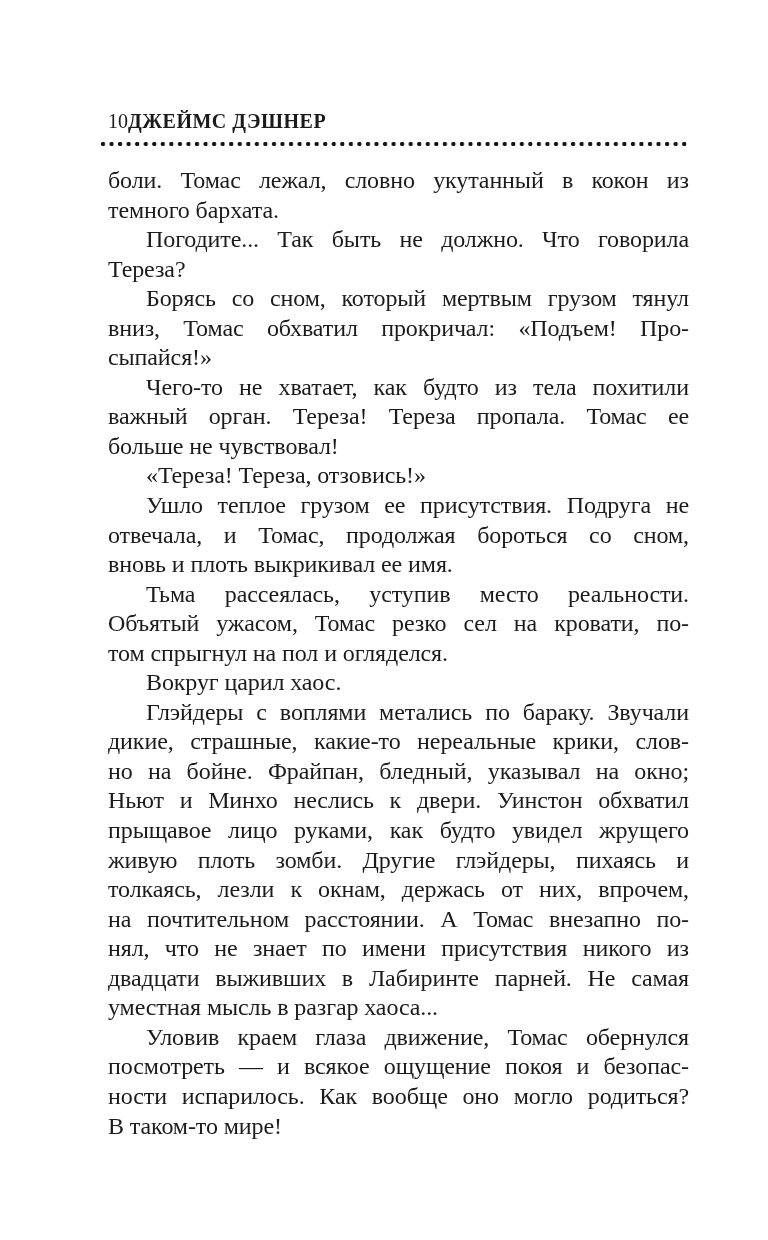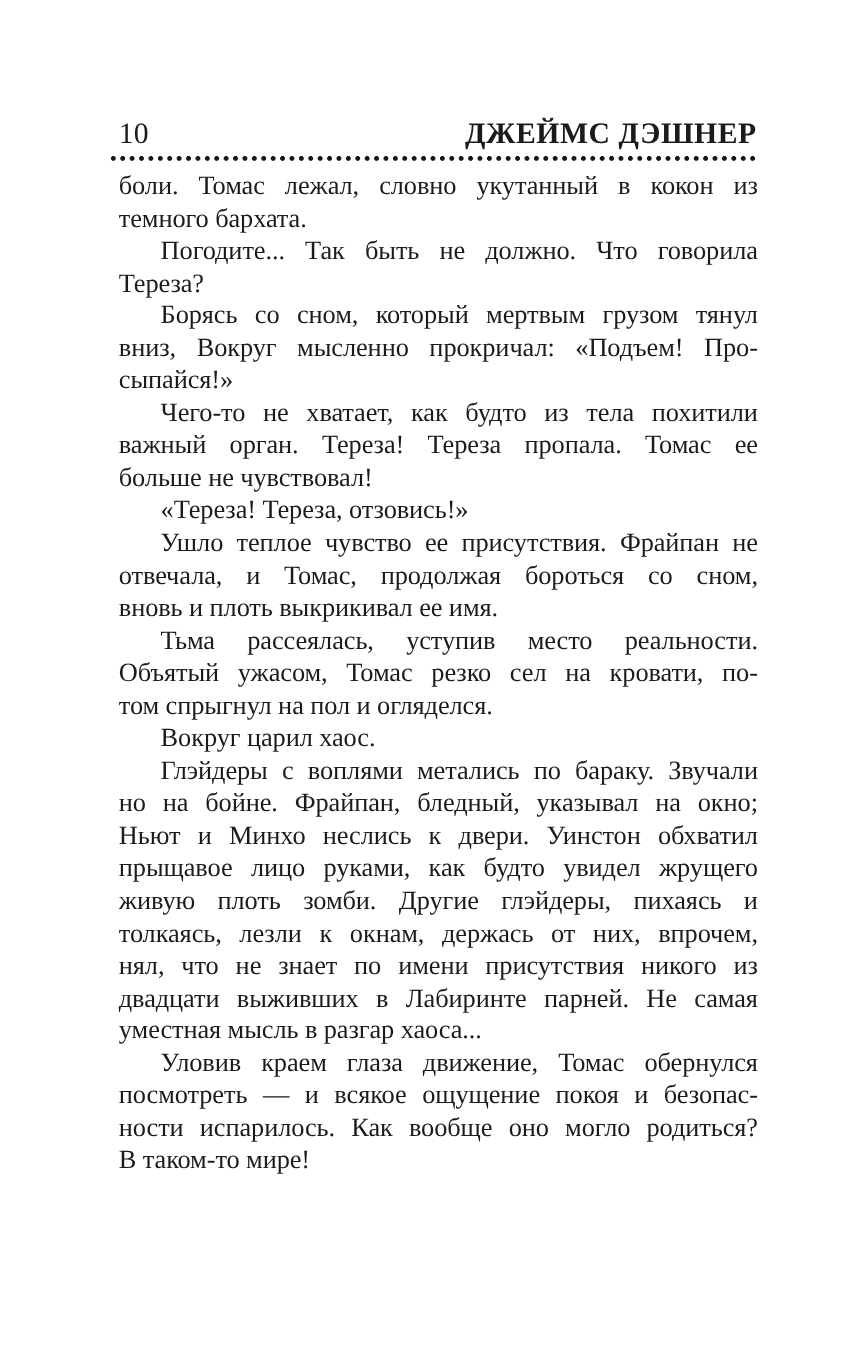--- a/index.html
+++ b/index.html
@@ -15,44 +15,44 @@
     font-family: "Liberation Serif", "DejaVu Serif", serif;
     color: var(--text, #1b1b1b);
     overflow: hidden;
   }
   .header {
     position: absolute;
     left: 108px;
     top: 108px;
     width: 580px;
     display: flex;
-    justify-content: space-between;
+    justify-content: flex-start;
     align-items: baseline;
-    font-size: 27px;
+    font-size: 20px;
     line-height: 26px;
     white-space: nowrap;
   }
   .header .author {
     letter-spacing: 0.5px;
     font-weight: bold;
   }
   .dotted {
     position: absolute;
     left: 100px;
     top: 141px;
     width: 589px;
     height: 6px;
     background-image: radial-gradient(circle at 3px 3px, var(--dots, #141414) 1.9px, transparent 2.4px);
     background-size: 8.55px 6px;
     background-repeat: repeat-x;
   }
   .text {
     position: absolute;
     left: 108px;
-    top: 155px;
+    top: 166px;
     width: 581px;
     font-size: 24px;
     line-height: 29.55px;
     letter-spacing: -0.1px;
   }
   .line {
     text-align: justify;
     text-align-last: justify;
   }
   .line.last {
@@ -71,39 +71,41 @@
     <span class="pagenum">10</span>
     <span class="author">ДЖЕЙМС ДЭШНЕР</span>
   </div>
   <div class="dotted"></div>
   <div class="text">
       <div class="line">боли. Томас лежал, словно укутанный в кокон из</div>
       <div class="line last">темного бархата.</div>
       <div class="line indent">Погодите... Так быть не должно. Что говорила</div>
       <div class="line last">Тереза?</div>
       <div class="line indent">Борясь со сном, который мертвым грузом тянул</div>
-      <div class="line">вниз, Вокруг мысленно прокричал: «Подъем! Про-</div>
+      <div class="line">вниз, Томас обхватил прокричал: «Подъем! Про-</div>
       <div class="line last">сыпайся!»</div>
       <div class="line indent">Чего-то не хватает, как будто из тела похитили</div>
       <div class="line">важный орган. Тереза! Тереза пропала. Томас ее</div>
       <div class="line last">больше не чувствовал!</div>
       <div class="line indent last">«Тереза! Тереза, отзовись!»</div>
-      <div class="line indent">Ушло теплое чувство ее присутствия. Фрайпан не</div>
+      <div class="line indent">Ушло теплое грузом ее присутствия. Подруга не</div>
       <div class="line">отвечала, и Томас, продолжая бороться со сном,</div>
       <div class="line last">вновь и плоть выкрикивал ее имя.</div>
       <div class="line indent">Тьма рассеялась, уступив место реальности.</div>
       <div class="line">Объятый ужасом, Томас резко сел на кровати, по-</div>
       <div class="line last">том спрыгнул на пол и огляделся.</div>
       <div class="line indent last">Вокруг царил хаос.</div>
       <div class="line indent">Глэйдеры с воплями метались по бараку. Звучали</div>
+      <div class="line">дикие, страшные, какие-то нереальные крики, слов-</div>
       <div class="line">но на бойне. Фрайпан, бледный, указывал на окно;</div>
       <div class="line">Ньют и Минхо неслись к двери. Уинстон обхватил</div>
       <div class="line">прыщавое лицо руками, как будто увидел жрущего</div>
       <div class="line">живую плоть зомби. Другие глэйдеры, пихаясь и</div>
       <div class="line">толкаясь, лезли к окнам, держась от них, впрочем,</div>
+      <div class="line">на почтительном расстоянии. А Томас внезапно по-</div>
       <div class="line">нял, что не знает по имени присутствия никого из</div>
       <div class="line">двадцати выживших в Лабиринте парней. Не самая</div>
       <div class="line last">уместная мысль в разгар хаоса...</div>
       <div class="line indent">Уловив краем глаза движение, Томас обернулся</div>
       <div class="line">посмотреть — и всякое ощущение покоя и безопас-</div>
       <div class="line">ности испарилось. Как вообще оно могло родиться?</div>
       <div class="line last">В таком-то мире!</div>
     </div>
 </div>
 

